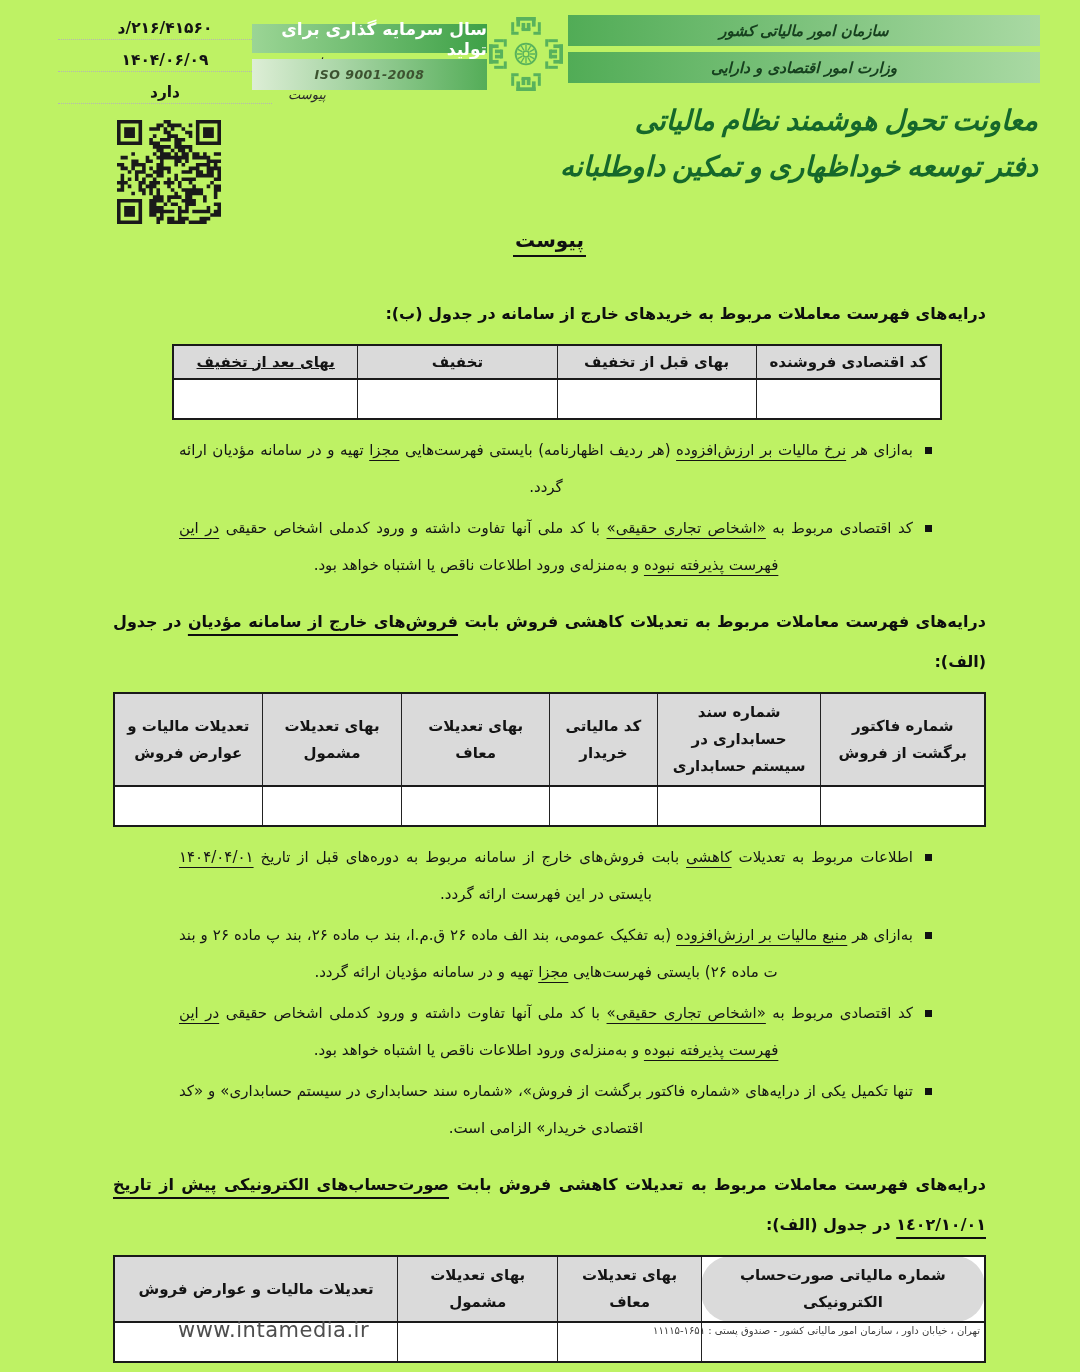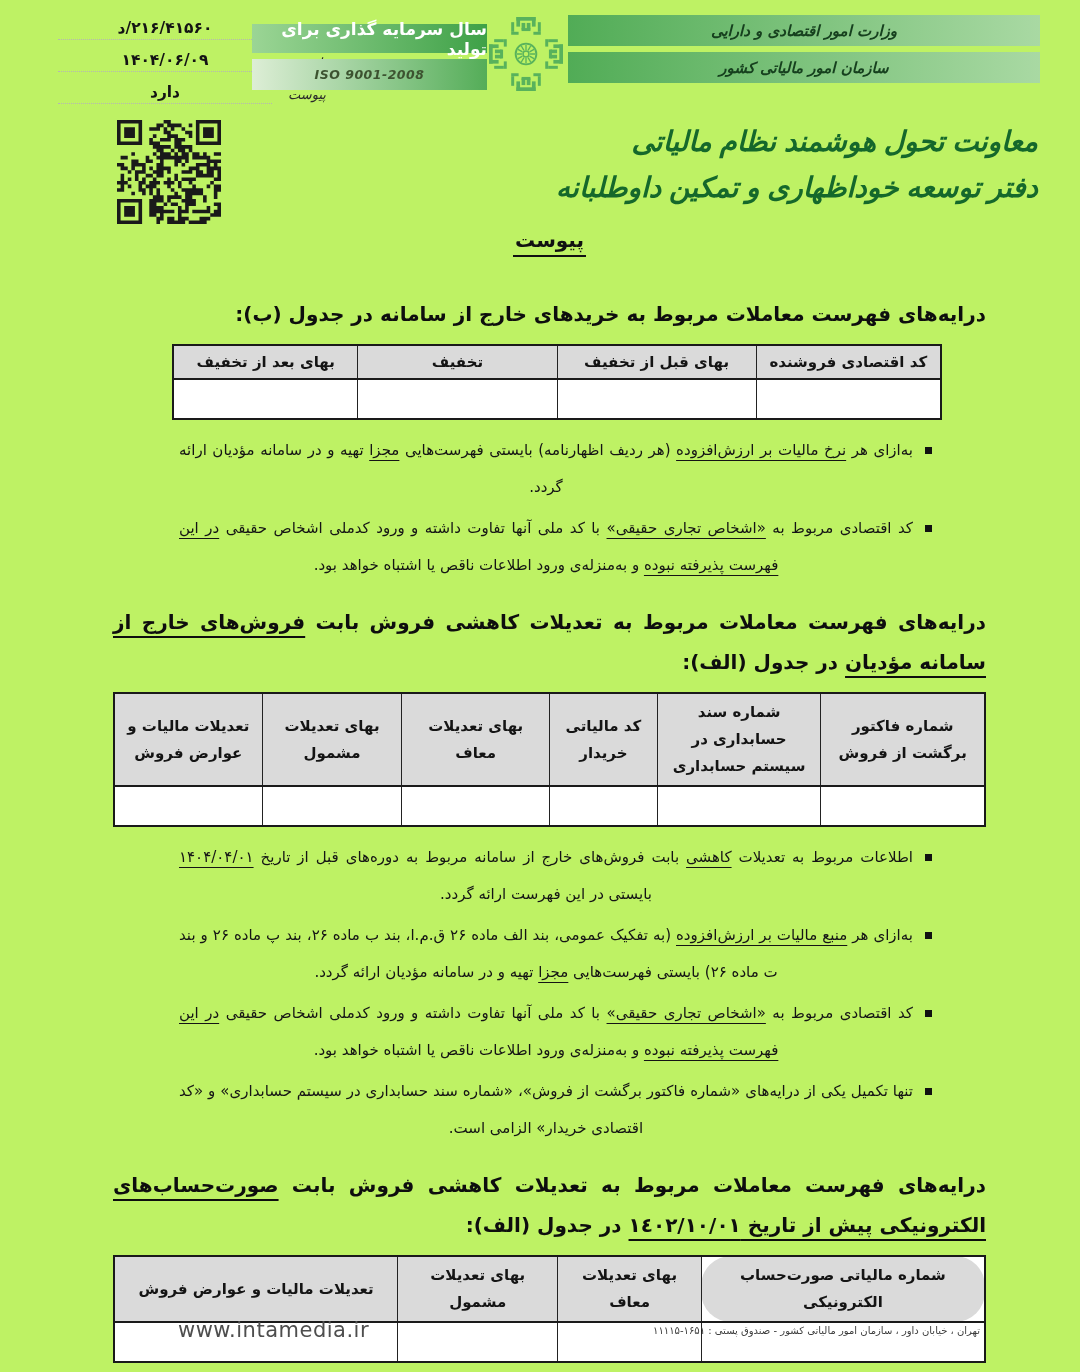--- a/index.html
+++ b/index.html
@@ -17,30 +17,30 @@
   .banner-left{position:absolute;left:252px;top:24px;width:235px;}
   .bl-bar1{height:29px;background:linear-gradient(to right,#9bd595,#3ea147);display:flex;align-items:center;justify-content:center;
     color:#fff;font-weight:bold;font-size:17px;}
   .bl-bar2{margin-top:6px;height:31px;background:linear-gradient(to right,#ddeed6,#54ad58);display:flex;align-items:center;justify-content:center;
     color:#3c5330;font-weight:bold;font-style:italic;font-size:12.5px;letter-spacing:.5px;direction:ltr;}
   .logo{position:absolute;left:489px;top:13px;width:74px;height:82px;}
   .banner-right{position:absolute;left:568px;top:15px;width:472px;}
   .br-bar{height:31px;background:linear-gradient(to right,#51ac56,#a9d9a3);display:flex;align-items:center;justify-content:center;
     color:#16401e;font-weight:bold;font-style:italic;font-family:"DejaVu Serif",serif;font-size:15px;}
   .br-bar + .br-bar{margin-top:6px;}
-  .dept{position:absolute;right:42px;top:98px;color:#15682b;font-family:Liberation Sans, sans-serif;font-style:italic;font-weight:bold;margin-top:21px;}
+  .dept{position:absolute;right:42px;top:98px;color:#15682b;font-family:Liberation Serif, serif;font-style:italic;font-weight:bold;}
   .dept div{font-size:28px;line-height:46px;text-align:right;white-space:nowrap;}
   .qr{position:absolute;left:112px;top:120px;width:114px;height:104px;}
   
   .content{margin:0 94px 0 113px;width:873px;}
   h1.doc-title{margin:4px 0 0;text-align:center;font-size:20px;font-weight:bold;color:#111;}
   h1.doc-title span{border-bottom:2px solid #111;padding:0 2px 3px;}
   .doc-section{margin-top:18px;}
   #sec0{margin-top:42px;}
-  .sec-heading{margin:0;font-size:20px;font-weight:bold;line-height:40px;text-align:justify;color:#0e0e0e;}
+  .sec-heading{margin:0;font-size:16px;font-weight:bold;line-height:40px;text-align:justify;color:#0e0e0e;}
   #sec0 .sec-heading{text-align:right;margin-left:22px;}
   .sec-heading .ul{text-underline-offset:7px;text-decoration-thickness:1.5px;}
   .ul{text-decoration:underline;text-underline-offset:5px;text-decoration-thickness:1px;}
   table.sec-table{border-collapse:collapse;table-layout:fixed;border:2px solid #1a1a1a;margin-top:10px;background:#fff;}
   .t-wide{width:100%;}
   .t-narrow{width:770px;margin-right:44px;}
   .sec-table th{background:#dadada;border:1px solid #222;font-size:15px;font-weight:bold;padding:5px 6px;line-height:1.8;vertical-align:middle;}
   .t-narrow th{height:28px;padding:2px 4px;}
   .sec-table thead tr{border-bottom:2px solid #1a1a1a;}
   .sec-table td{border:1px solid #222;height:36px;}
@@ -99,22 +99,22 @@
       <use href="#arm"></use>
       <use href="#arm" transform="rotate(90 50 50)"></use>
       <use href="#arm" transform="rotate(180 50 50)"></use>
       <use href="#arm" transform="rotate(270 50 50)"></use>
       <circle cx="50" cy="50" r="14" fill="none" stroke="#58b25c" stroke-width="2.5"></circle>
       <circle cx="50" cy="50" r="4" fill="none" stroke="#58b25c" stroke-width="2"></circle>
       <path fill="none" stroke="#58b25c" stroke-width="1.8" d="M55.5 50L62.5 50M54.8 52.8L60.8 56.3M52.8 54.8L56.3 60.8M50 55.5L50 62.5M47.2 54.8L43.7 60.8M45.2 52.8L39.2 56.3M44.5 50L37.5 50M45.2 47.2L39.2 43.7M47.2 45.2L43.7 39.2M50 44.5L50 37.5M52.8 45.2L56.3 39.2M54.8 47.2L60.8 43.7"></path>
     </svg>
 
     <div class="banner-right">
+      <div class="br-bar">سازمان امور مالیاتی کشور</div>
       <div class="br-bar">وزارت امور اقتصادی و دارایی</div>
-      <div class="br-bar">سازمان امور مالیاتی کشور</div>
     </div>
 
     <div class="dept">
       <div>معاونت تحول هوشمند نظام مالیاتی</div>
       <div>دفتر توسعه خوداظهاری و تمکین داوطلبانه</div>
     </div>
 
     <svg id="qr-svg" class="qr" viewBox="0 0 116 116" aria-hidden="true">
         <path fill="#1a1a1a" d="M52 0h4v4h-4zM56 0h4v4h-4zM44 4h4v4h-4zM48 4h4v4h-4zM56 4h4v4h-4zM60 4h4v4h-4zM64 4h4v4h-4zM68 4h4v4h-4zM80 4h4v4h-4zM36 8h4v4h-4zM40 8h4v4h-4zM44 8h4v4h-4zM52 8h4v4h-4zM60 8h4v4h-4zM72 8h4v4h-4zM52 12h4v4h-4zM56 12h4v4h-4zM76 12h4v4h-4zM80 12h4v4h-4zM40 16h4v4h-4zM56 16h4v4h-4zM60 16h4v4h-4zM64 16h4v4h-4zM80 16h4v4h-4zM36 20h4v4h-4zM48 20h4v4h-4zM52 20h4v4h-4zM56 20h4v4h-4zM64 20h4v4h-4zM68 20h4v4h-4zM72 20h4v4h-4zM36 24h4v4h-4zM40 24h4v4h-4zM44 24h4v4h-4zM64 24h4v4h-4zM68 24h4v4h-4zM40 28h4v4h-4zM44 28h4v4h-4zM48 28h4v4h-4zM52 28h4v4h-4zM56 28h4v4h-4zM64 28h4v4h-4zM68 28h4v4h-4zM72 28h4v4h-4zM76 28h4v4h-4zM80 28h4v4h-4zM44 32h4v4h-4zM48 32h4v4h-4zM60 32h4v4h-4zM68 32h4v4h-4zM72 32h4v4h-4zM80 32h4v4h-4zM16 36h4v4h-4zM40 36h4v4h-4zM48 36h4v4h-4zM52 36h4v4h-4zM56 36h4v4h-4zM64 36h4v4h-4zM72 36h4v4h-4zM76 36h4v4h-4zM84 36h4v4h-4zM88 36h4v4h-4zM96 36h4v4h-4zM108 36h4v4h-4zM112 36h4v4h-4zM4 40h4v4h-4zM8 40h4v4h-4zM32 40h4v4h-4zM44 40h4v4h-4zM48 40h4v4h-4zM52 40h4v4h-4zM56 40h4v4h-4zM60 40h4v4h-4zM64 40h4v4h-4zM68 40h4v4h-4zM72 40h4v4h-4zM76 40h4v4h-4zM84 40h4v4h-4zM88 40h4v4h-4zM92 40h4v4h-4zM96 40h4v4h-4zM100 40h4v4h-4zM16 44h4v4h-4zM20 44h4v4h-4zM32 44h4v4h-4zM36 44h4v4h-4zM48 44h4v4h-4zM64 44h4v4h-4zM68 44h4v4h-4zM76 44h4v4h-4zM100 44h4v4h-4zM104 44h4v4h-4zM108 44h4v4h-4zM112 44h4v4h-4zM0 48h4v4h-4zM4 48h4v4h-4zM16 48h4v4h-4zM20 48h4v4h-4zM24 48h4v4h-4zM28 48h4v4h-4zM44 48h4v4h-4zM48 48h4v4h-4zM64 48h4v4h-4zM72 48h4v4h-4zM88 48h4v4h-4zM92 48h4v4h-4zM96 48h4v4h-4zM100 48h4v4h-4zM108 48h4v4h-4zM4 52h4v4h-4zM8 52h4v4h-4zM16 52h4v4h-4zM28 52h4v4h-4zM36 52h4v4h-4zM44 52h4v4h-4zM48 52h4v4h-4zM52 52h4v4h-4zM56 52h4v4h-4zM80 52h4v4h-4zM84 52h4v4h-4zM88 52h4v4h-4zM100 52h4v4h-4zM104 52h4v4h-4zM108 52h4v4h-4zM112 52h4v4h-4zM12 56h4v4h-4zM20 56h4v4h-4zM24 56h4v4h-4zM28 56h4v4h-4zM40 56h4v4h-4zM44 56h4v4h-4zM48 56h4v4h-4zM56 56h4v4h-4zM72 56h4v4h-4zM76 56h4v4h-4zM80 56h4v4h-4zM88 56h4v4h-4zM92 56h4v4h-4zM100 56h4v4h-4zM104 56h4v4h-4zM112 56h4v4h-4zM4 60h4v4h-4zM20 60h4v4h-4zM32 60h4v4h-4zM36 60h4v4h-4zM44 60h4v4h-4zM48 60h4v4h-4zM64 60h4v4h-4zM88 60h4v4h-4zM92 60h4v4h-4zM96 60h4v4h-4zM100 60h4v4h-4zM104 60h4v4h-4zM112 60h4v4h-4zM4 64h4v4h-4zM12 64h4v4h-4zM20 64h4v4h-4zM28 64h4v4h-4zM40 64h4v4h-4zM56 64h4v4h-4zM64 64h4v4h-4zM72 64h4v4h-4zM76 64h4v4h-4zM80 64h4v4h-4zM84 64h4v4h-4zM108 64h4v4h-4zM112 64h4v4h-4zM0 68h4v4h-4zM4 68h4v4h-4zM8 68h4v4h-4zM24 68h4v4h-4zM28 68h4v4h-4zM36 68h4v4h-4zM40 68h4v4h-4zM44 68h4v4h-4zM52 68h4v4h-4zM56 68h4v4h-4zM60 68h4v4h-4zM68 68h4v4h-4zM80 68h4v4h-4zM104 68h4v4h-4zM4 72h4v4h-4zM12 72h4v4h-4zM24 72h4v4h-4zM32 72h4v4h-4zM36 72h4v4h-4zM40 72h4v4h-4zM56 72h4v4h-4zM68 72h4v4h-4zM84 72h4v4h-4zM100 72h4v4h-4zM108 72h4v4h-4zM112 72h4v4h-4zM0 76h4v4h-4zM4 76h4v4h-4zM24 76h4v4h-4zM28 76h4v4h-4zM36 76h4v4h-4zM44 76h4v4h-4zM60 76h4v4h-4zM72 76h4v4h-4zM76 76h4v4h-4zM80 76h4v4h-4zM84 76h4v4h-4zM88 76h4v4h-4zM92 76h4v4h-4zM108 76h4v4h-4zM112 76h4v4h-4zM16 80h4v4h-4zM28 80h4v4h-4zM36 80h4v4h-4zM44 80h4v4h-4zM64 80h4v4h-4zM76 80h4v4h-4zM80 80h4v4h-4zM84 80h4v4h-4zM88 80h4v4h-4zM92 80h4v4h-4zM108 80h4v4h-4zM40 84h4v4h-4zM44 84h4v4h-4zM48 84h4v4h-4zM56 84h4v4h-4zM60 84h4v4h-4zM64 84h4v4h-4zM68 84h4v4h-4zM76 84h4v4h-4zM80 84h4v4h-4zM96 84h4v4h-4zM108 84h4v4h-4zM36 88h4v4h-4zM40 88h4v4h-4zM44 88h4v4h-4zM48 88h4v4h-4zM56 88h4v4h-4zM72 88h4v4h-4zM76 88h4v4h-4zM80 88h4v4h-4zM84 88h4v4h-4zM96 88h4v4h-4zM36 92h4v4h-4zM40 92h4v4h-4zM52 92h4v4h-4zM60 92h4v4h-4zM64 92h4v4h-4zM76 92h4v4h-4zM80 92h4v4h-4zM84 92h4v4h-4zM108 92h4v4h-4zM112 92h4v4h-4zM36 96h4v4h-4zM40 96h4v4h-4zM44 96h4v4h-4zM48 96h4v4h-4zM68 96h4v4h-4zM76 96h4v4h-4zM100 96h4v4h-4zM112 96h4v4h-4zM36 100h4v4h-4zM40 100h4v4h-4zM44 100h4v4h-4zM48 100h4v4h-4zM52 100h4v4h-4zM56 100h4v4h-4zM60 100h4v4h-4zM68 100h4v4h-4zM72 100h4v4h-4zM76 100h4v4h-4zM84 100h4v4h-4zM88 100h4v4h-4zM92 100h4v4h-4zM96 100h4v4h-4zM100 100h4v4h-4zM108 100h4v4h-4zM112 100h4v4h-4zM36 104h4v4h-4zM40 104h4v4h-4zM48 104h4v4h-4zM68 104h4v4h-4zM104 104h4v4h-4zM108 104h4v4h-4zM112 104h4v4h-4zM44 108h4v4h-4zM48 108h4v4h-4zM56 108h4v4h-4zM60 108h4v4h-4zM68 108h4v4h-4zM72 108h4v4h-4zM76 108h4v4h-4zM92 108h4v4h-4zM96 108h4v4h-4zM100 108h4v4h-4zM44 112h4v4h-4zM56 112h4v4h-4zM60 112h4v4h-4zM64 112h4v4h-4zM68 112h4v4h-4zM72 112h4v4h-4zM80 112h4v4h-4zM84 112h4v4h-4zM88 112h4v4h-4zM92 112h4v4h-4zM96 112h4v4h-4z"></path>
         <path fill="#1a1a1a" fill-rule="evenodd" d="M0 0h28v28h-28z M4 4h20v20h-20z M8 8h12v12h-12z M88 0h28v28h-28z M92 4h20v20h-20z M96 8h12v12h-12z M0 88h28v28h-28z M4 92h20v20h-20z M8 96h12v12h-12z"></path>
@@ -125,21 +125,21 @@
     <h1 class="doc-title"><span>پیوست</span></h1>
 
     <section class="doc-section" id="sec0">
       <h2 class="sec-heading"><span>درایه‌های فهرست معاملات مربوط به خریدهای خارج از سامانه در جدول (ب):</span></h2>
       <table class="sec-table t-narrow">
         <thead>
             <tr>
               <th style="width: 24%;">کد اقتصادی فروشنده</th>
               <th style="width: 26%;">بهای قبل از تخفیف</th>
               <th style="width: 26%;">تخفیف</th>
-              <th style="width: 24%;">بهای بعد از تخفیف</th>
+              <th style="width: 24%; text-decoration: underline;">بهای بعد از تخفیف</th>
             </tr>
           </thead>
         <tbody>
             <tr>
               <td></td>
               <td></td>
               <td></td>
               <td></td>
             </tr>
           </tbody>

